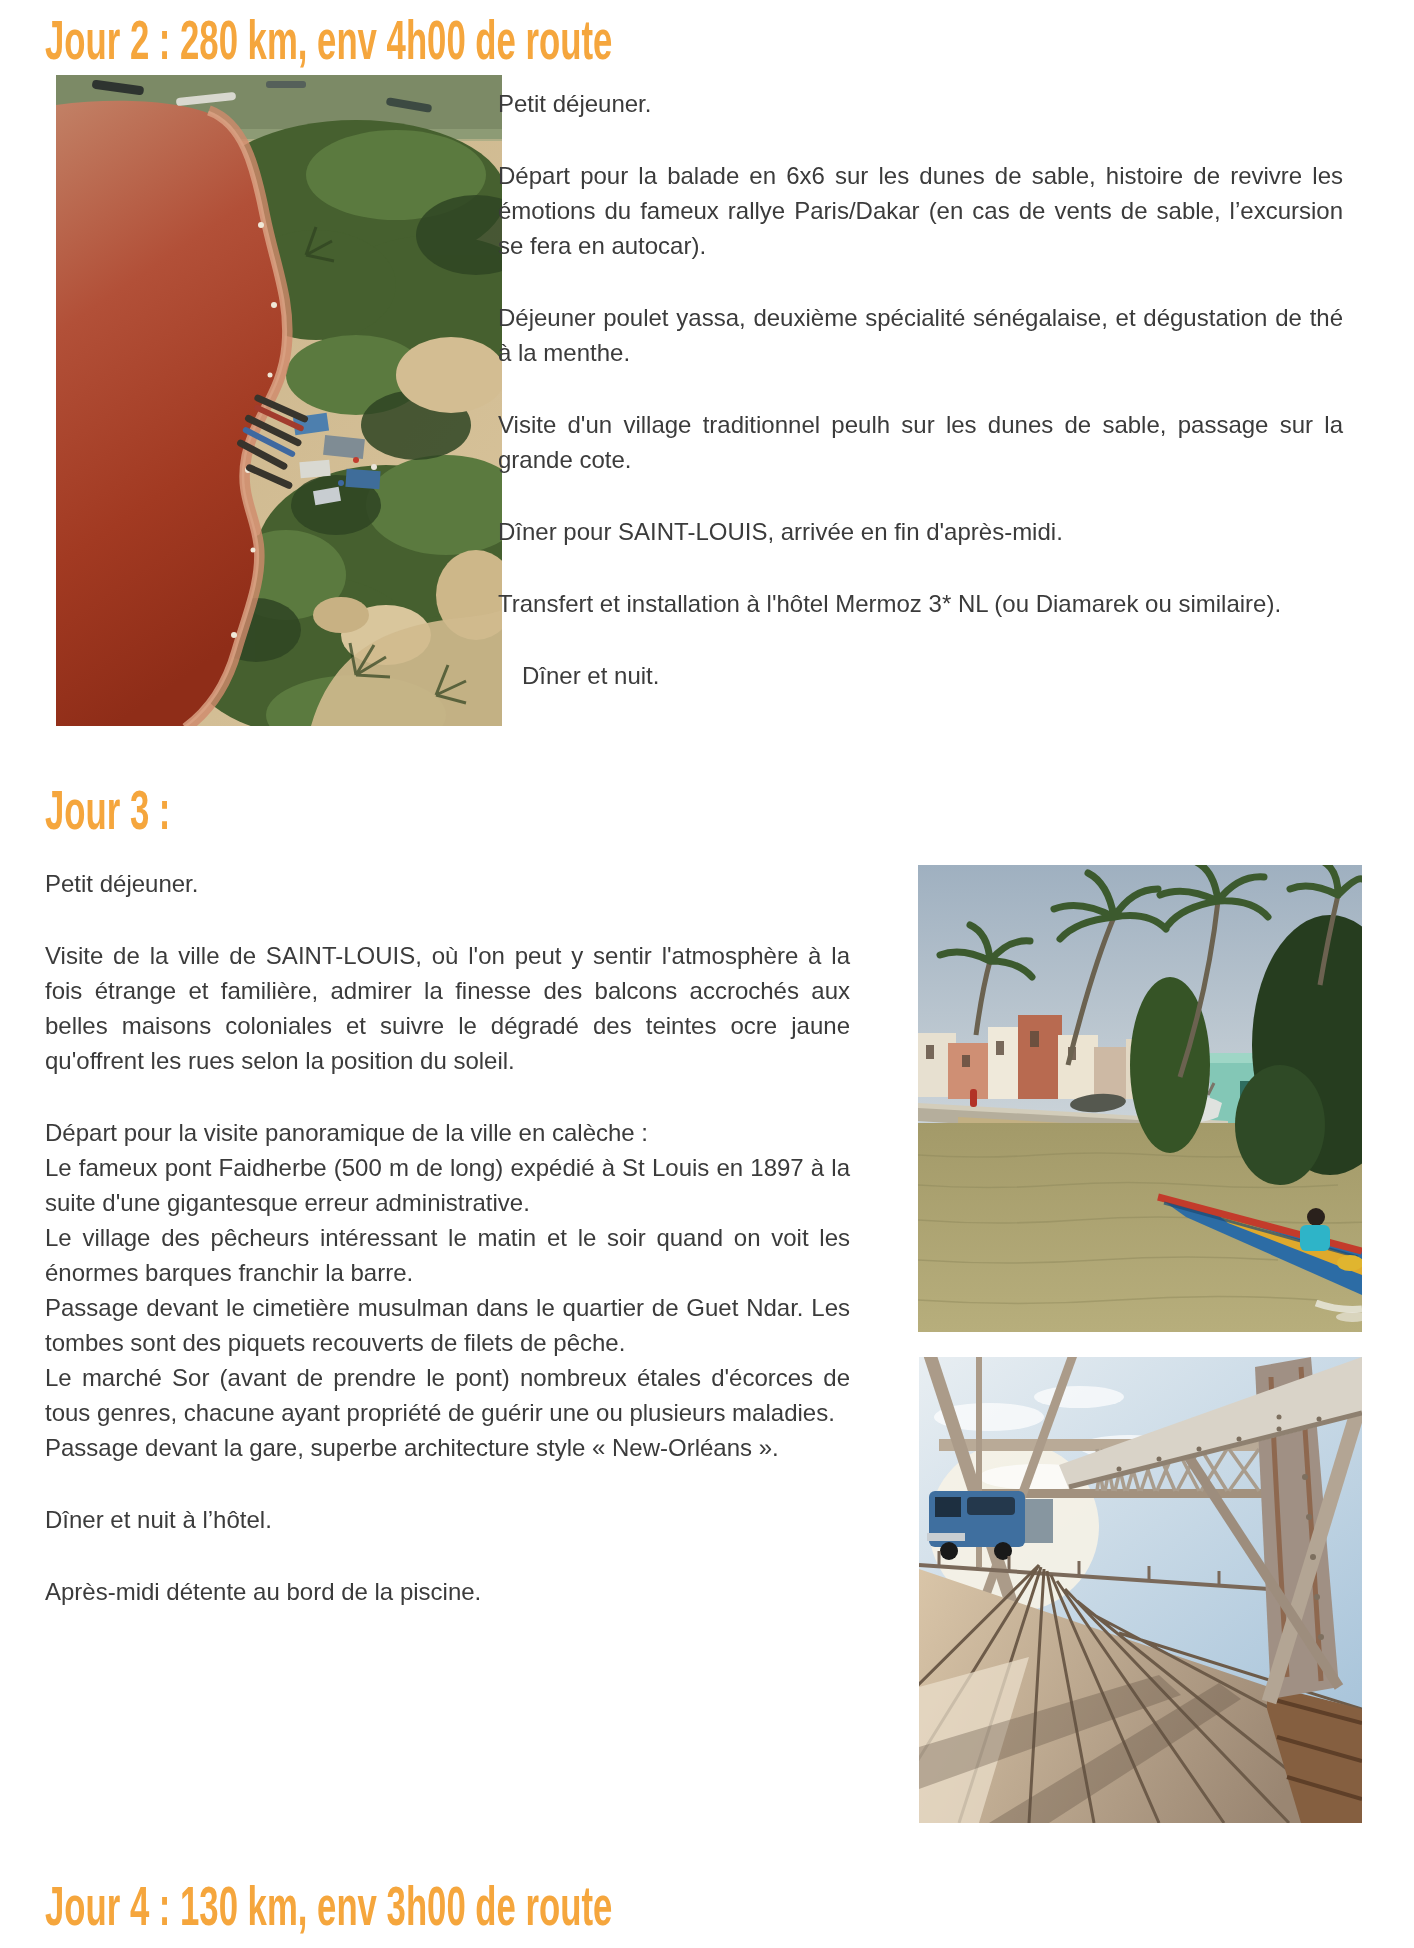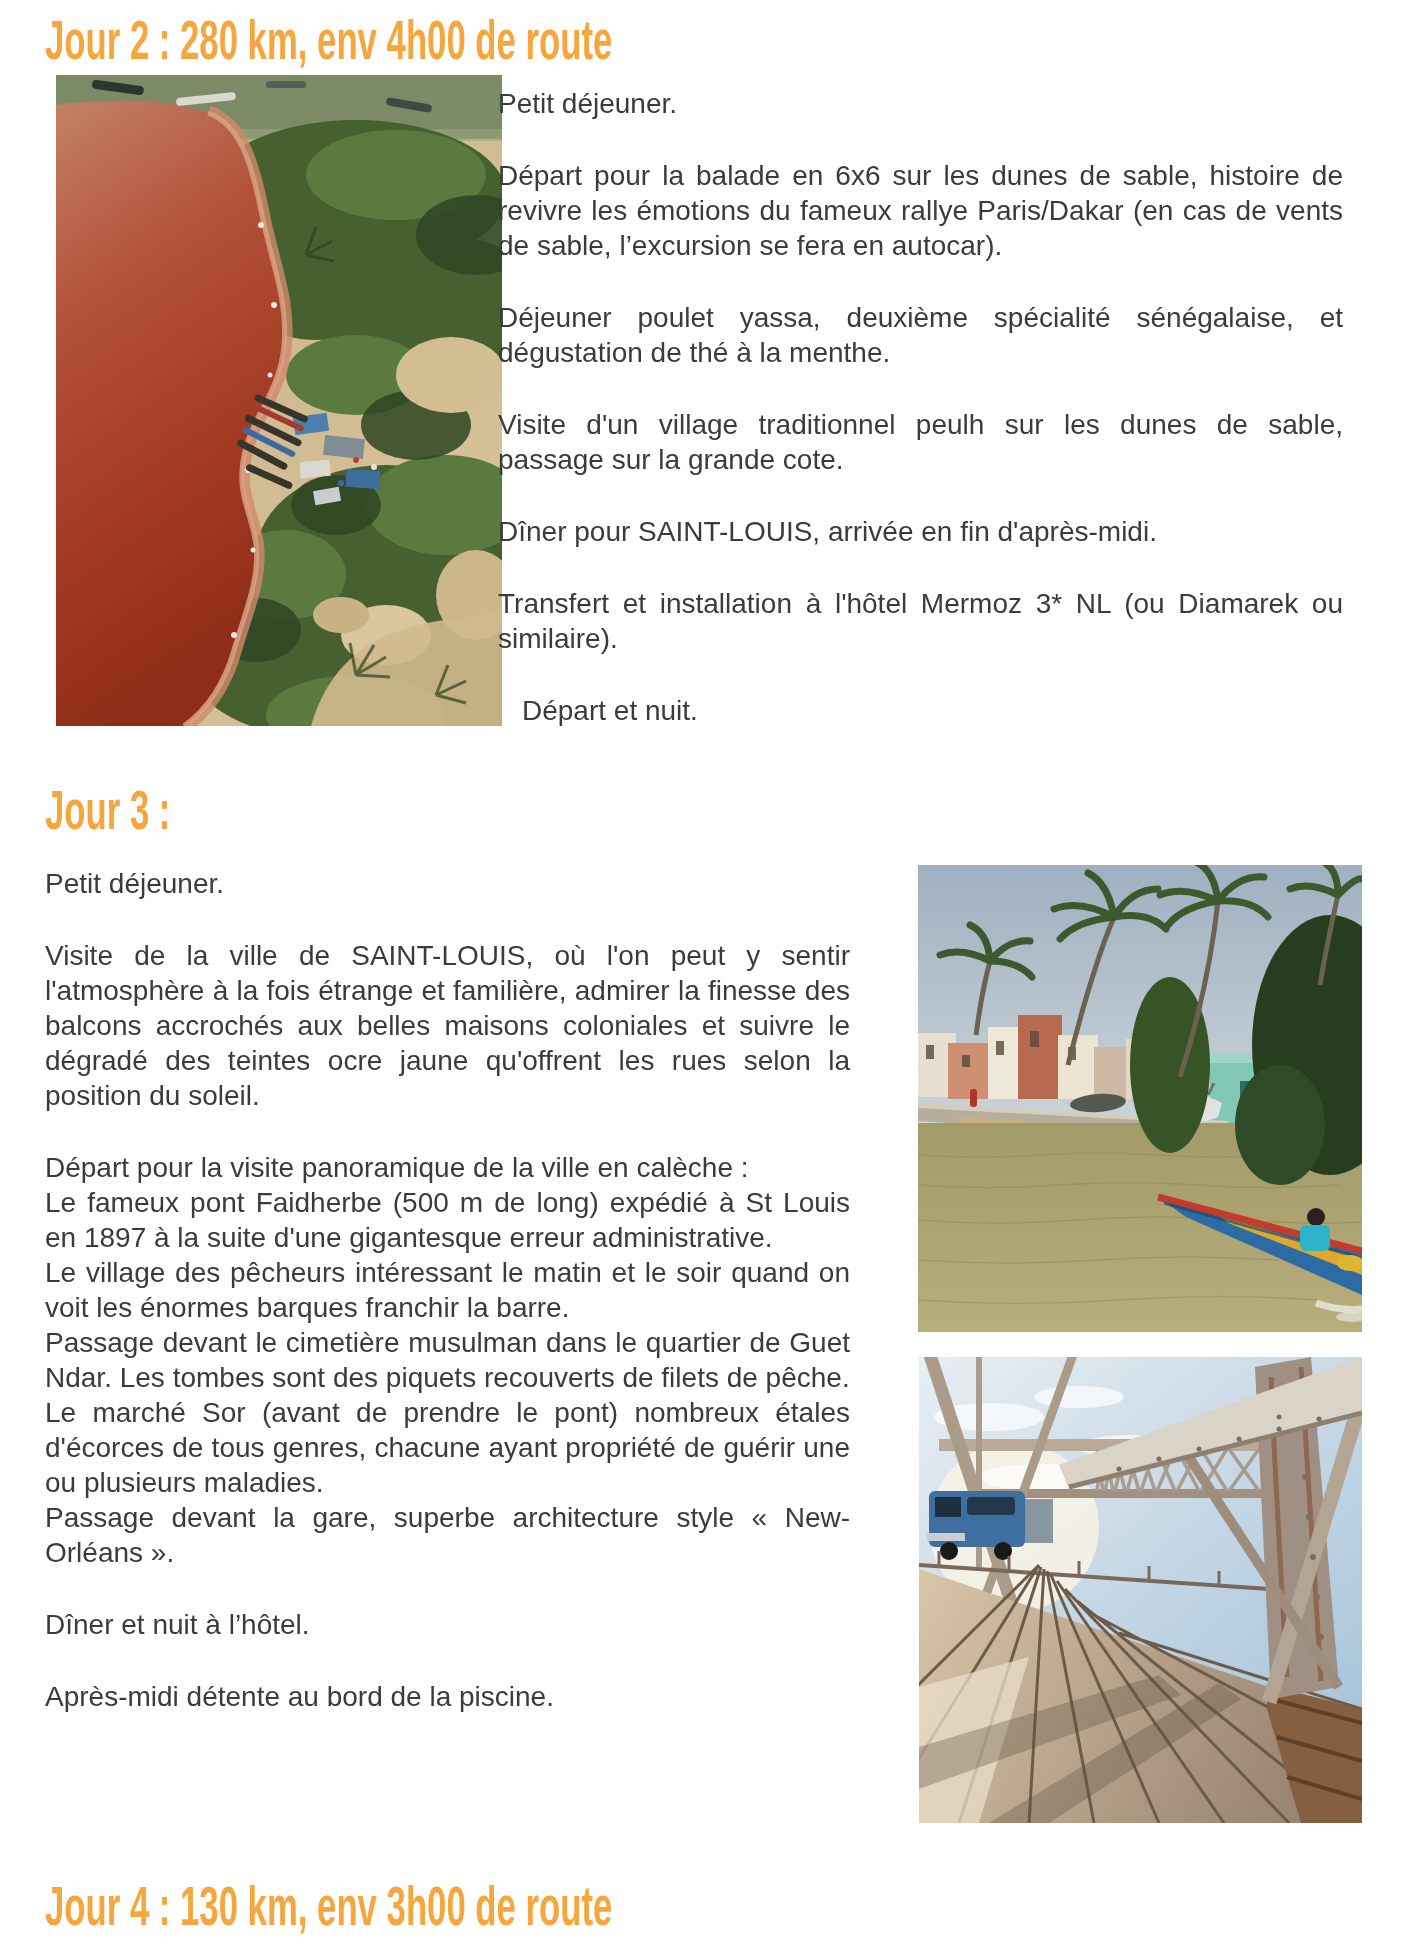--- a/index.html
+++ b/index.html
@@ -21,21 +21,21 @@
     white-space:nowrap;
     letter-spacing:0px;
     transform:scaleX(0.62);
     transform-origin:0 50%;
   }
   #h-jour2{top:12px}
   #h-jour3{top:782px}
   #h-jour4{top:1878px}
   .textcol{
     position:absolute;
-    font-size:28px;line-height:35px;
+    font-size:24px;line-height:35px;
     color:var(--body-text);
   }
   .textcol p{
     margin:0 0 37px 0;
     text-align:justify;
     white-space:pre-line;
   }
   #col-jour2{left:498px;top:86px;width:845px}
   #col-jour3{left:45px;top:866px;width:805px}
   .indent{text-indent:24px}
@@ -137,21 +137,21 @@
     </svg>
   </figure>
 
   <div id="col-jour2" class="textcol">
     <p>Petit déjeuner.</p>
     <p>Départ pour la balade en 6x6 sur les dunes de sable, histoire de revivre les émotions du fameux rallye Paris/Dakar (en cas de vents de sable, l’excursion se fera en autocar).</p>
     <p>Déjeuner poulet yassa, deuxième spécialité sénégalaise, et dégustation de thé à la menthe.</p>
     <p>Visite d'un village traditionnel peulh sur les dunes de sable, passage sur la grande cote.</p>
     <p>Dîner pour SAINT-LOUIS, arrivée en fin d'après-midi.</p>
     <p>Transfert et installation à l'hôtel Mermoz 3* NL (ou Diamarek ou similaire).</p>
-    <p class="indent">Départ et nuit.</p>
+    <p class="indent">Dîner et nuit.</p>
   </div>
 </section>
 
 <section>
   <h1 id="h-jour3" class="day-heading">Jour 3 :</h1>
 
   <div id="col-jour3" class="textcol">
     <p>Petit déjeuner.</p>
     <p>Visite de la ville de SAINT-LOUIS, où l'on peut y sentir l'atmosphère à la fois étrange et familière, admirer la finesse des balcons accrochés aux belles maisons coloniales et suivre le dégradé des teintes ocre jaune qu'offrent les rues selon la position du soleil.</p>
     <p>Départ pour la visite panoramique de la ville en calèche :

